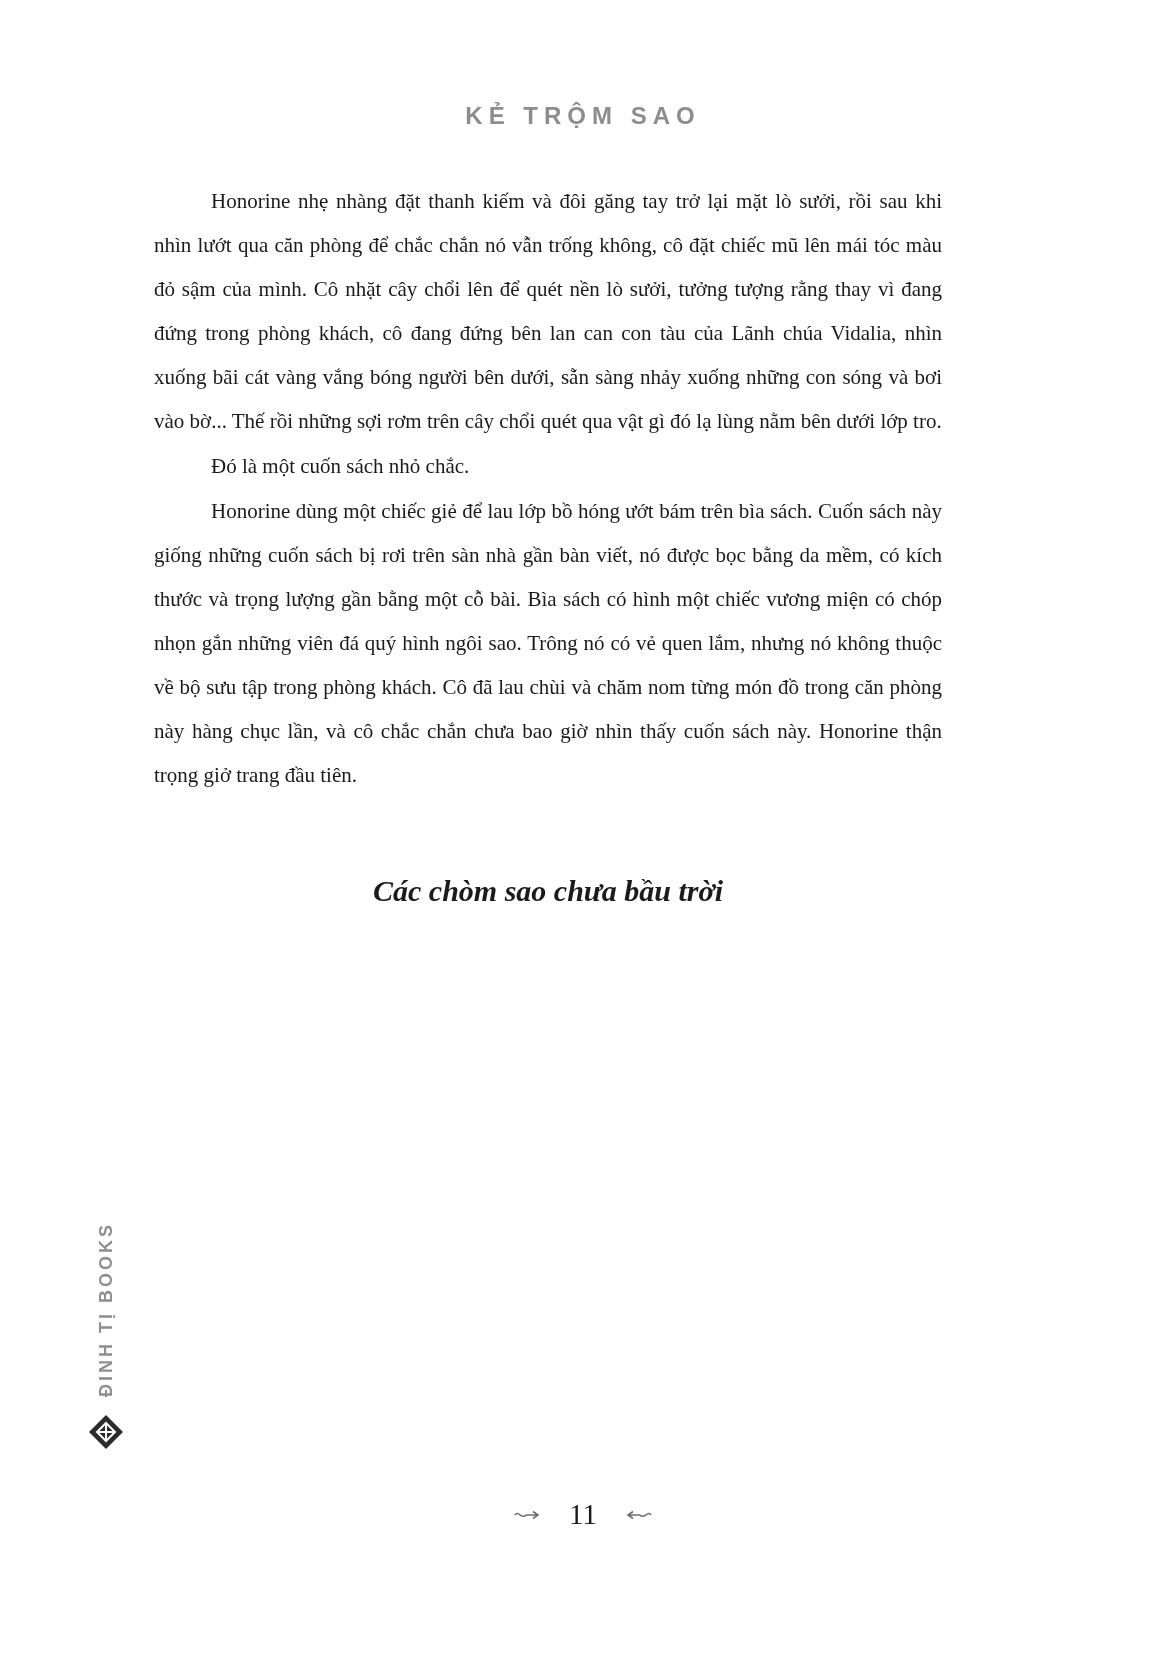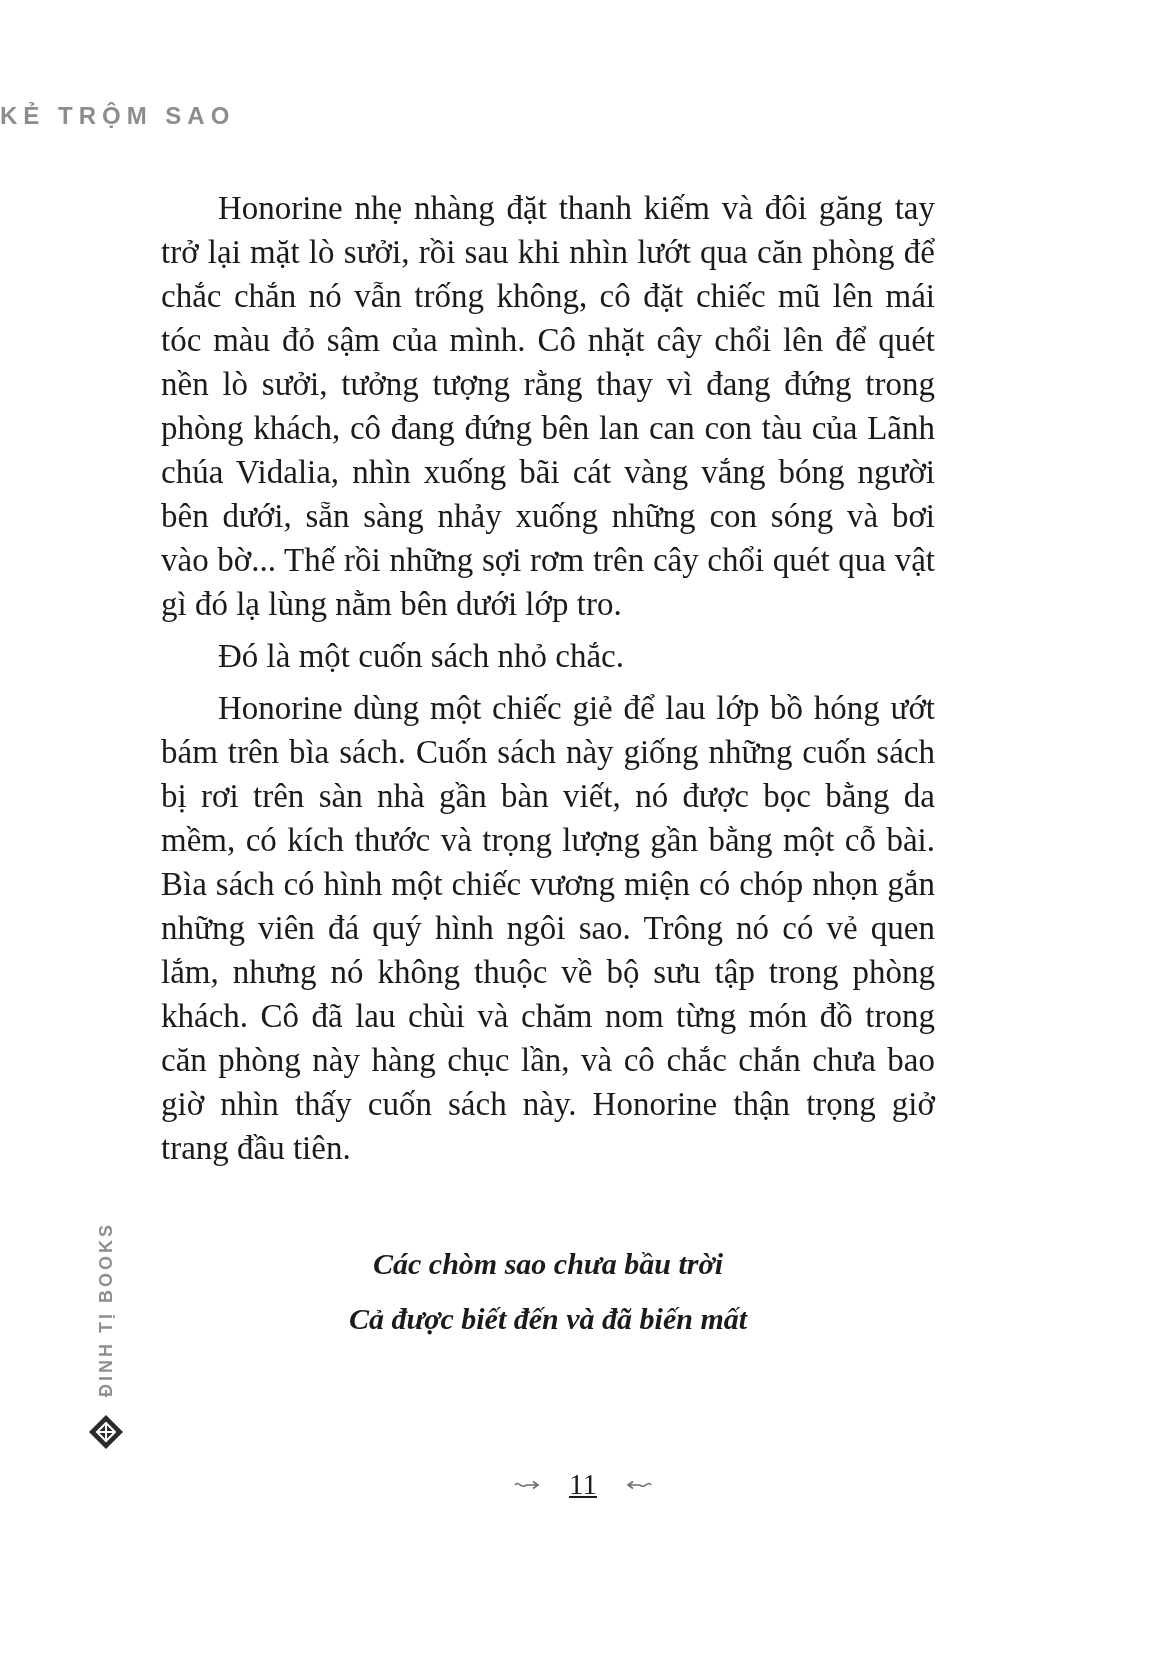--- a/index.html
+++ b/index.html
@@ -11,36 +11,36 @@
     background: #ffffff;
     font-family: "Liberation Serif", serif;
     color: #1b1b1b;
     overflow: hidden;
   }
   .running-head {
     position: absolute;
     top: 102px;
     left: 0;
     width: 100%;
-    text-align: left;
+    text-align: center;
     font-family: "Liberation Sans", sans-serif;
     font-size: 24px;
     font-weight: 600;
     letter-spacing: 6px;
     color: #8d8d8d;
   }
   .text-block {
     position: absolute;
     left: 153px;
     top: 178px;
     width: 790px;
   }
   .para {
-    margin: 8px;
-    font-size: 33px;
+    margin: 1px;
+    font-size: 21px;
     line-height: 44px;
     text-align: justify;
     text-indent: 57px;
   }
   .verse {
     margin-top: 66px;
     text-align: center;
   }
   .verse-line {
     font-size: 30px;
@@ -64,28 +64,27 @@
     font-family: "Liberation Sans", sans-serif;
     font-size: 18px;
     font-weight: bold;
     letter-spacing: 3px;
     color: #8f8f8f;
     white-space: nowrap;
   }
   .logo { display: block; }
   .footer {
     position: absolute;
-    top: 1468px;
+    top: 1498px;
     left: 0;
     width: 100%;
     display: flex;
     justify-content: center;
     align-items: center;
     gap: 28px;
-    text-decoration: underline;
   }
   .page-number {
     font-size: 29px;
     color: #1b1b1b;
   }
   .fleuron { display: block; }
   .fleuron.mirrored { transform: scaleX(-1); }
 </style>
 </head>
 <body>
@@ -94,21 +93,20 @@
 
   <div class="running-head">KẺ TRỘM SAO</div>
 
   <div class="text-block">
     <p class="para">Honorine nhẹ nhàng đặt thanh kiếm và đôi găng tay trở lại mặt lò sưởi, rồi sau khi nhìn lướt qua căn phòng để chắc chắn nó vẫn trống không, cô đặt chiếc mũ lên mái tóc màu đỏ sậm của mình. Cô nhặt cây chổi lên để quét nền lò sưởi, tưởng tượng rằng thay vì đang đứng trong phòng khách, cô đang đứng bên lan can con tàu của Lãnh chúa Vidalia, nhìn xuống bãi cát vàng vắng bóng người bên dưới, sẵn sàng nhảy xuống những con sóng và bơi vào bờ... Thế rồi những sợi rơm trên cây chổi quét qua vật gì đó lạ lùng nằm bên dưới lớp tro.</p>
     <p class="para">Đó là một cuốn sách nhỏ chắc.</p>
     <p class="para">Honorine dùng một chiếc giẻ để lau lớp bồ hóng ướt bám trên bìa sách. Cuốn sách này giống những cuốn sách bị rơi trên sàn nhà gần bàn viết, nó được bọc bằng da mềm, có kích thước và trọng lượng gần bằng một cỗ bài. Bìa sách có hình một chiếc vương miện có chóp nhọn gắn những viên đá quý hình ngôi sao. Trông nó có vẻ quen lắm, nhưng nó không thuộc về bộ sưu tập trong phòng khách. Cô đã lau chùi và chăm nom từng món đồ trong căn phòng này hàng chục lần, và cô chắc chắn chưa bao giờ nhìn thấy cuốn sách này. Honorine thận trọng giở trang đầu tiên.</p>
 
     <div class="verse">
       <div class="verse-line">Các chòm sao chưa bầu trời</div>
-      <div class="verse-line">Cả được biết đến và đã biến mất</div>
     </div>
   </div>
 
   <div class="sidebar">
     <div class="publisher-name">ĐINH TỊ BOOKS</div>
     <svg class="logo" width="42" height="42" viewBox="0 0 42 42">
       <path d="M21 4 L38 21 L21 38 L4 21 Z" fill="#2b2b2b"></path>
       <path d="M21 12 L30 21 L21 30 L12 21 Z" fill="none" stroke="#ffffff" stroke-width="2"></path>
       <path d="M21 12 L21 30 M12 21 L30 21" fill="none" stroke="#ffffff" stroke-width="2"></path>
     </svg>

